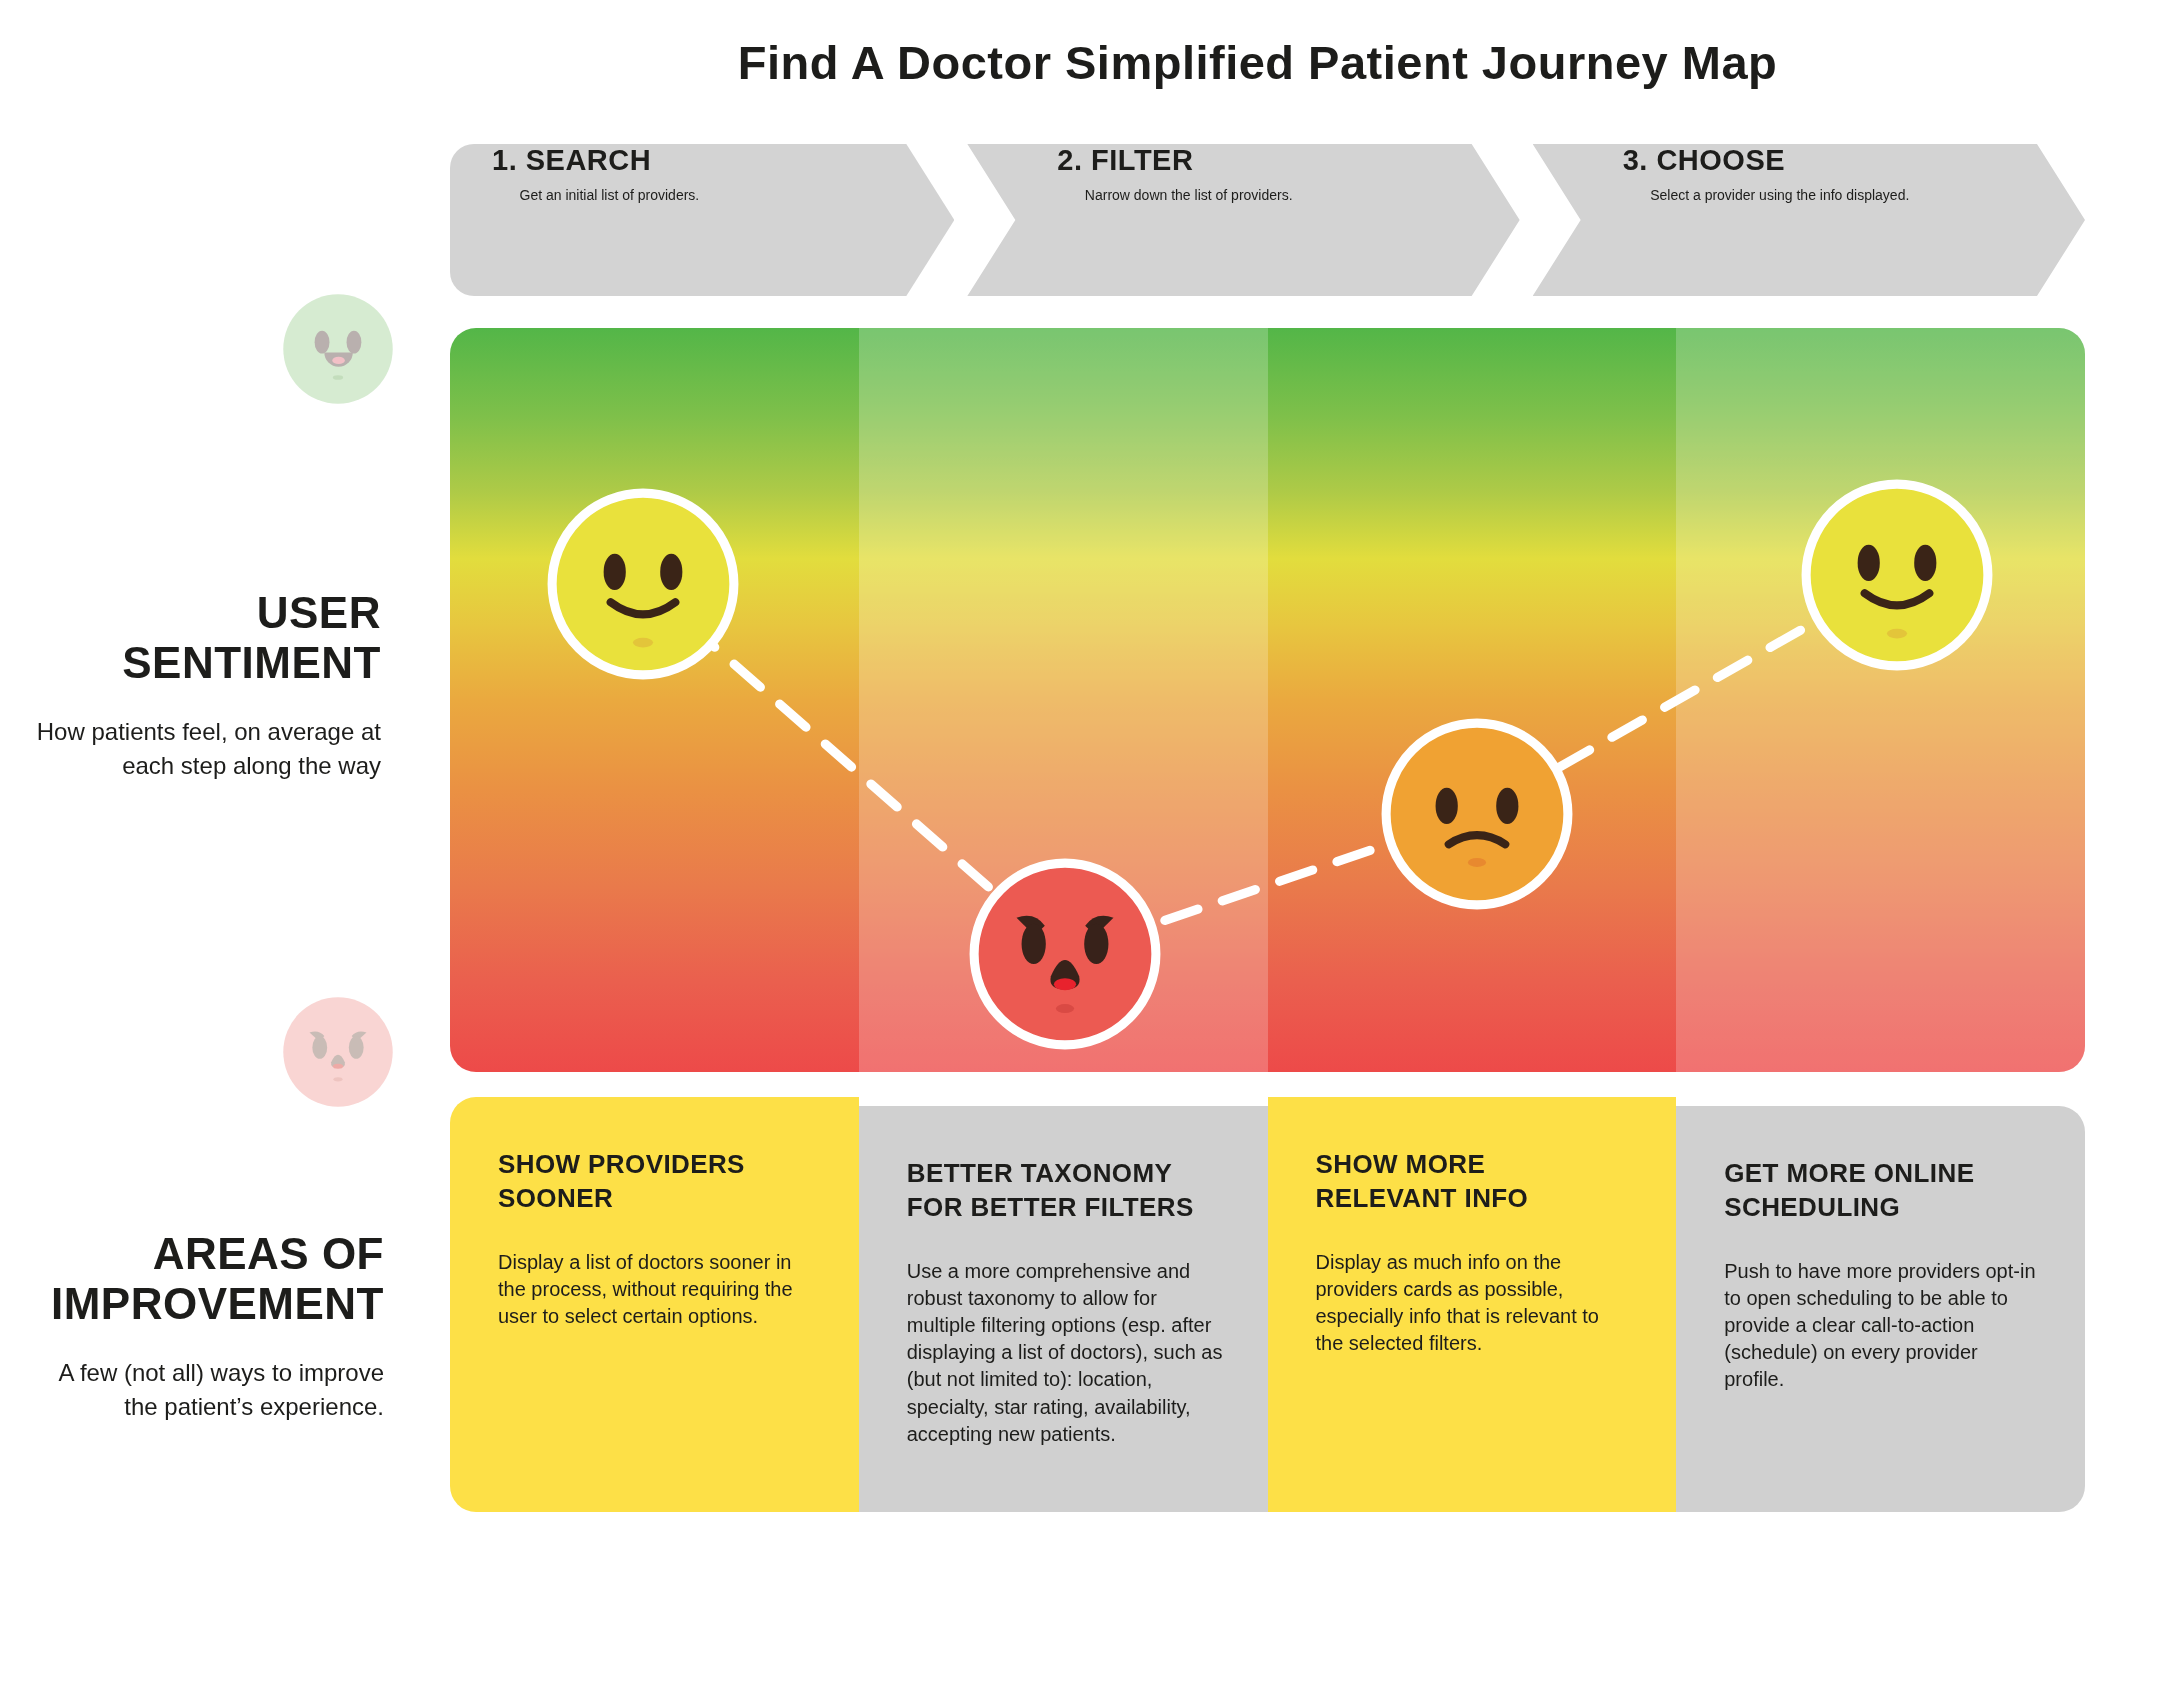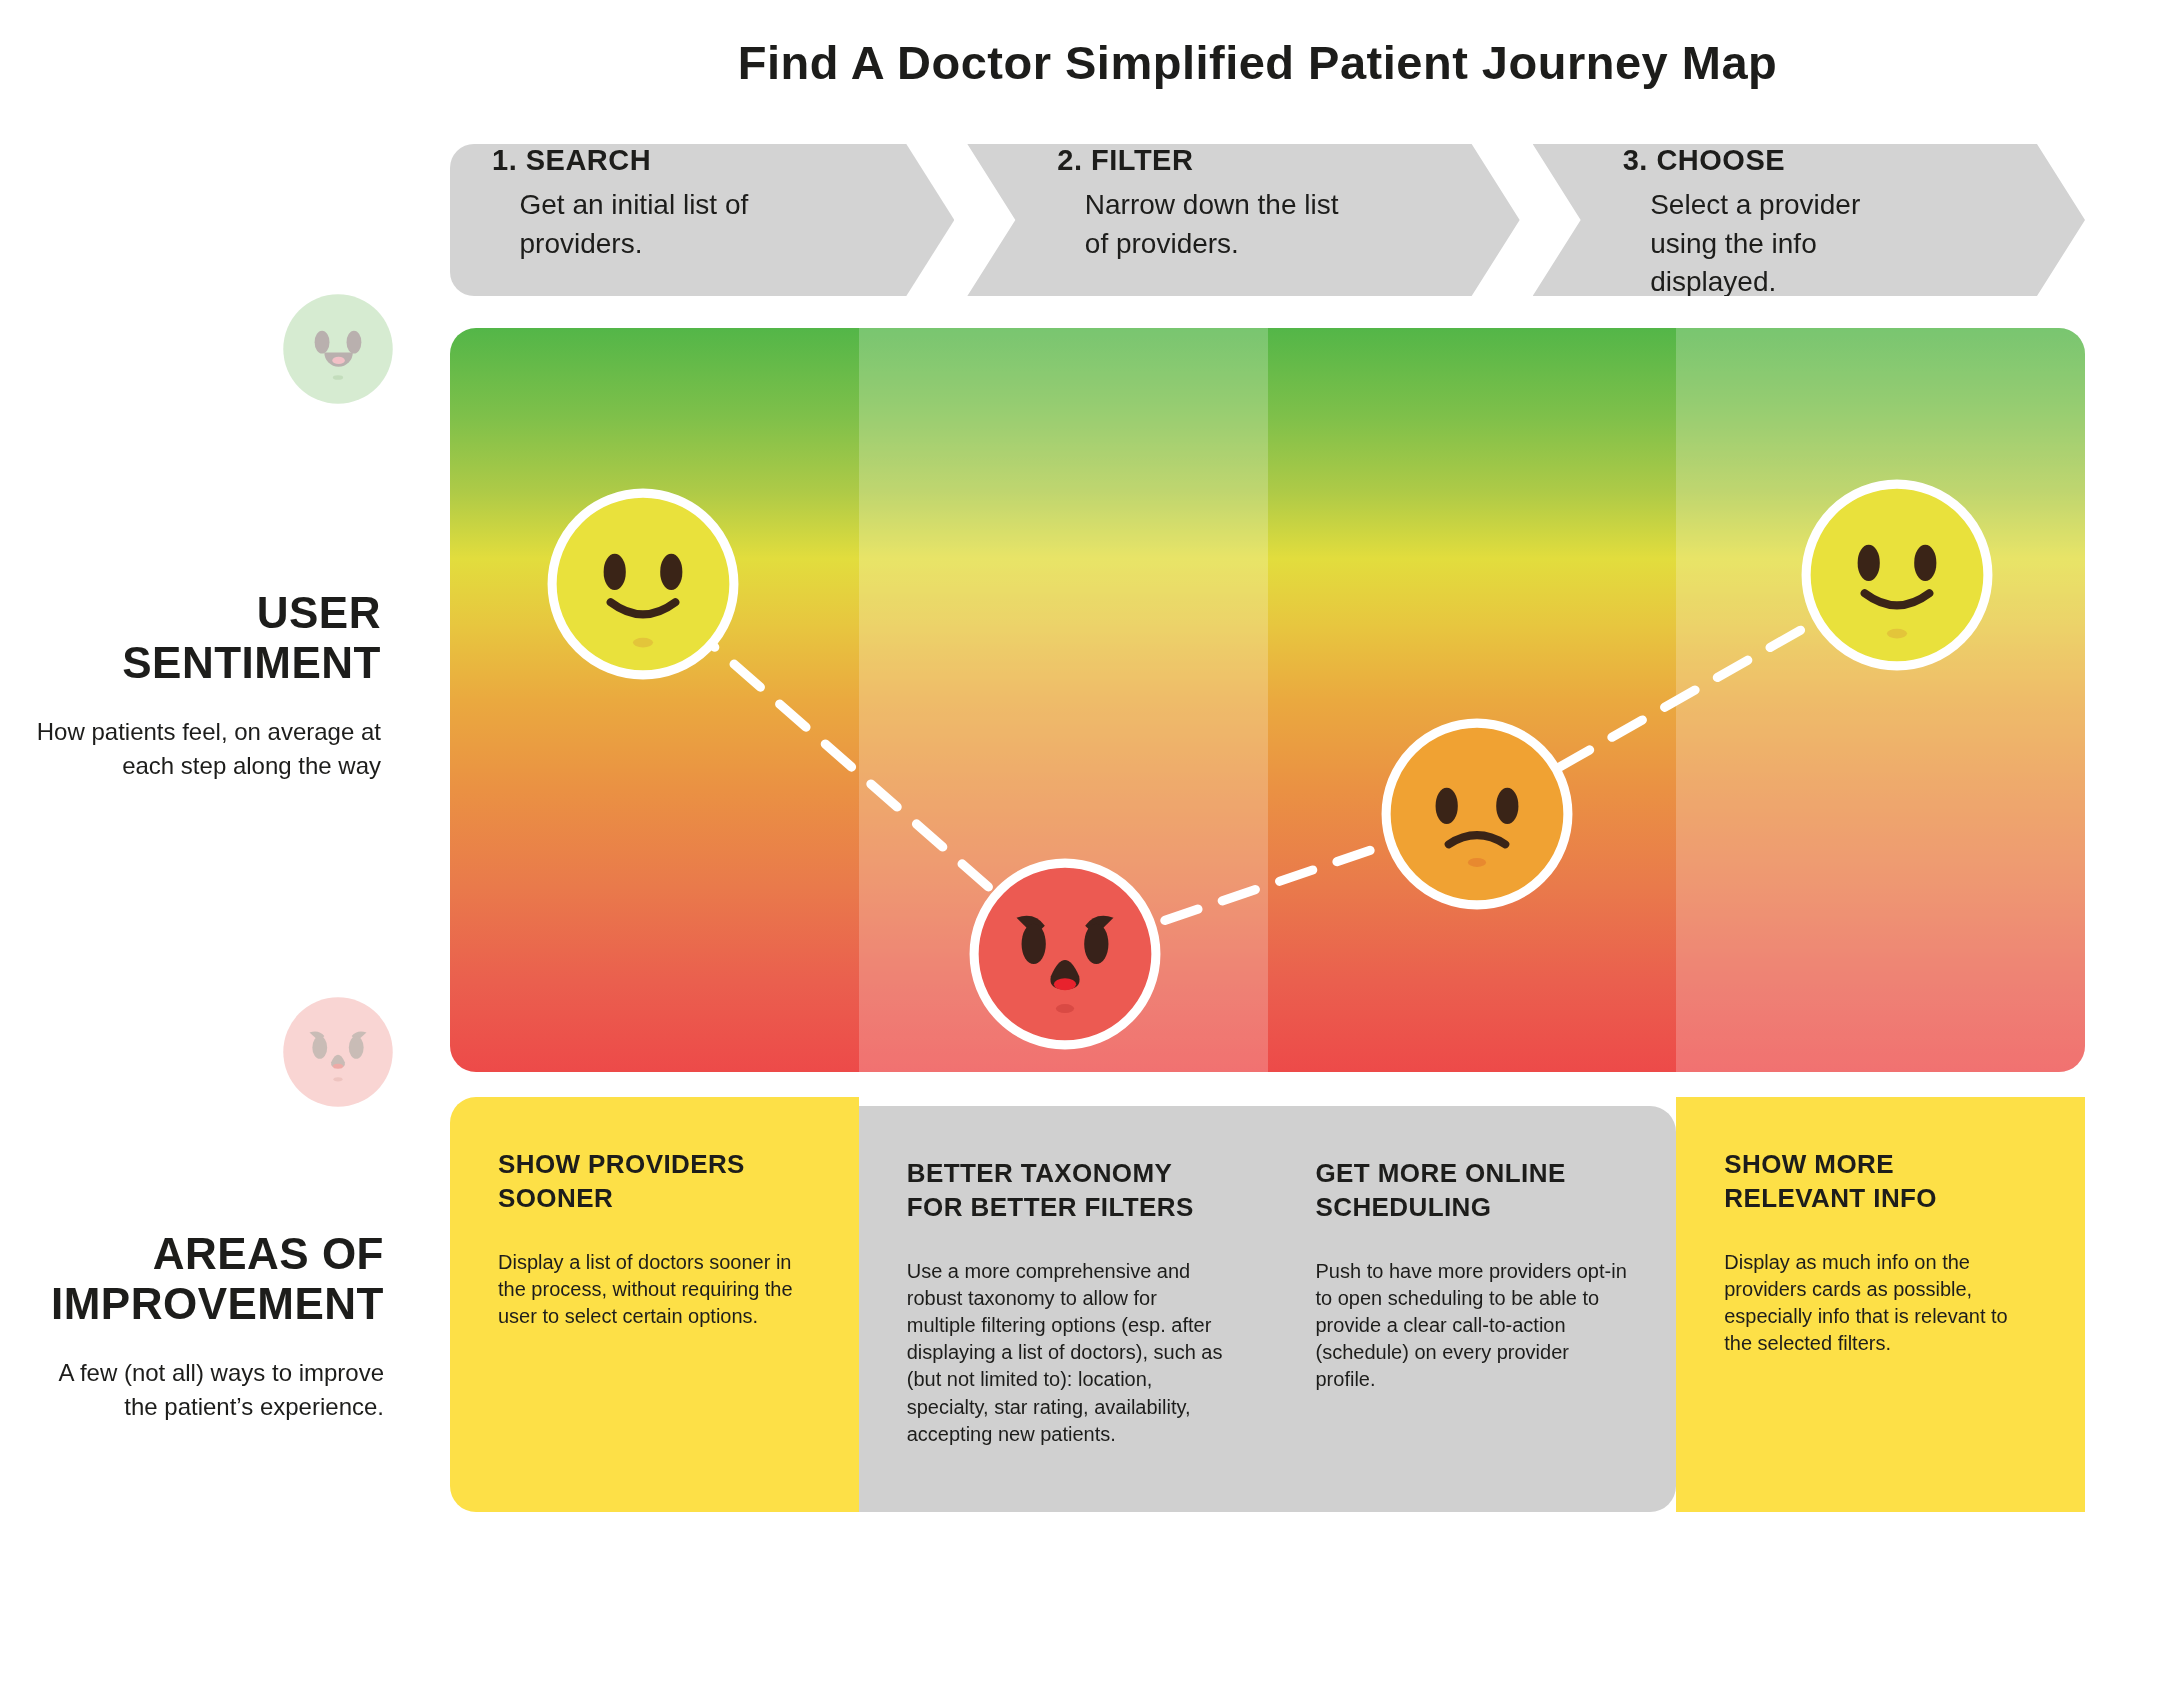--- a/index.html
+++ b/index.html
@@ -18,21 +18,21 @@
   
   #step-band{left:450px;top:144px;width:1635px;height:152px;display:flex;gap:13px;}
   .step-seg{flex:1;background:#d3d3d3;position:relative;box-sizing:border-box;}
   .step-seg.first{border-radius:24px 0 0 24px;padding-left:42px;
     clip-path:polygon(0 0,calc(100% - 48px) 0,100% 50%,calc(100% - 48px) 100%,0 100%);}
   .step-seg.mid{padding-left:90px;
     clip-path:polygon(0 0,calc(100% - 48px) 0,100% 50%,calc(100% - 48px) 100%,0 100%,48px 50%);}
   .step-seg.last{border-radius:0 24px 24px 0;padding-left:90px;
     clip-path:polygon(0 0,100% 0,100% 100%,0 100%,48px 50%);}
   .step-label{font-size:29px;font-weight:bold;letter-spacing:0.5px;}
-  .step-desc{font-size:28px;line-height:1.38;margin-top:9.2px;padding-left:27.5px;width:275px;}
+  .step-desc{font-size:14px;line-height:1.38;margin-top:9.2px;padding-left:27.5px;width:275px;}
 
   
   #sentiment-panel{
     left:450px;top:328px;width:1635px;height:744px;border-radius:26px;overflow:hidden;
     background:linear-gradient(to bottom,
       #53b648 0%, #7fc04a 12%, #aeca47 22%, #e2dd3d 31%,
       #e7c63f 40%, #eaa93f 50%, #ea9143 62%, #e97a4b 75%,
       #ea5f4e 88%, #ed4a49 100%);
   }
   .col-overlay{position:absolute;top:0;height:744px;width:409px;}
@@ -167,22 +167,22 @@
 
 <div class="abs" id="improvement-band">
   <div class="imp-block shade-a first">
     <div class="imp-title">SHOW PROVIDERS SOONER</div>
     <div class="imp-body">Display a list of doctors sooner in the process, without requiring the user to select certain options.</div>
   </div>
   <div class="imp-block shade-b">
     <div class="imp-title">BETTER TAXONOMY FOR BETTER FILTERS</div>
     <div class="imp-body">Use a more comprehensive and robust taxonomy to allow for multiple filtering options (esp. after displaying a list of doctors), such as (but not limited to): location, specialty, star rating, availability, accepting new patients.</div>
   </div>
+  <div class="imp-block shade-a">
+    <div class="imp-title">SHOW MORE RELEVANT INFO</div>
+    <div class="imp-body">Display as much info on the providers cards as possible, especially info that is relevant to the selected filters.</div>
+  </div>
   <div class="imp-block shade-b last">
     <div class="imp-title">GET MORE ONLINE SCHEDULING</div>
     <div class="imp-body">Push to have more providers opt-in to open scheduling to be able to provide a clear call-to-action (schedule) on every provider profile.</div>
-  </div>
-  <div class="imp-block shade-a">
-    <div class="imp-title">SHOW MORE RELEVANT INFO</div>
-    <div class="imp-body">Display as much info on the providers cards as possible, especially info that is relevant to the selected filters.</div>
   </div>
 </div>
 
 
 </body></html>

